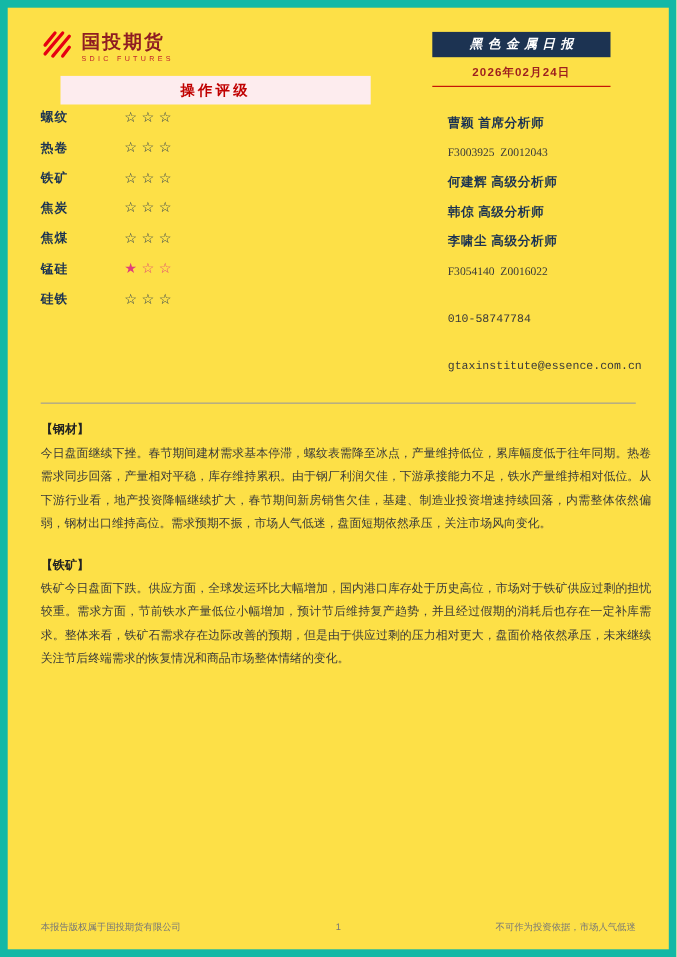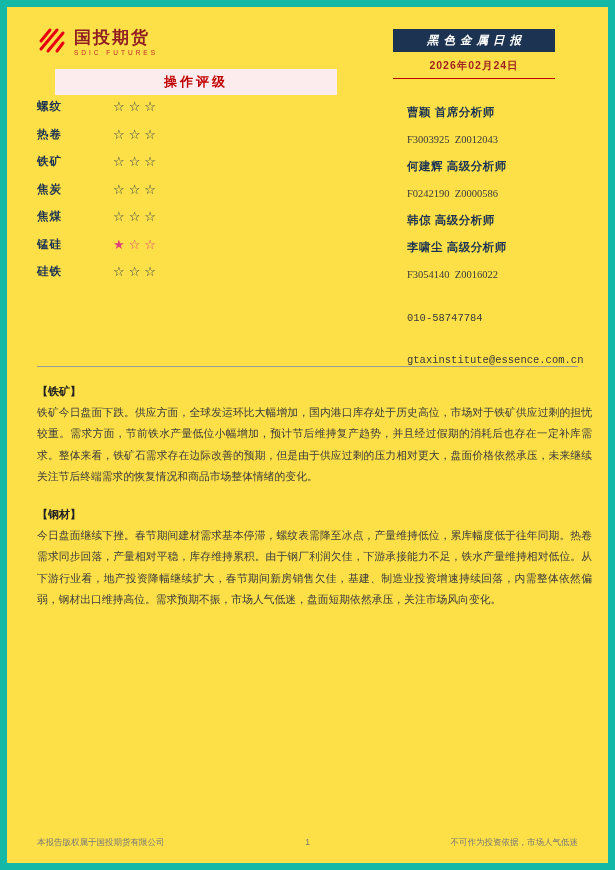--- a/index.html
+++ b/index.html
@@ -110,40 +110,39 @@
       <div class="rating-row">
         <span class="rating-name">硅铁</span>
         <span class="stars">☆☆☆</span>
       </div>
     </div>
 
   <aside class="analysts">
       <div class="analyst-name">曹颖&nbsp;首席分析师</div>
       <div class="analyst-cert">F3003925&nbsp;&nbsp;Z0012043</div>
       <div class="analyst-name">何建辉&nbsp;高级分析师</div>
-      <div class="analyst-cert">F0242190&nbsp;&nbsp;Z0000586</div>
       <div class="analyst-name">韩倞&nbsp;高级分析师</div>
       <div class="analyst-name">李啸尘&nbsp;高级分析师</div>
       <div class="analyst-cert">F3054140&nbsp;&nbsp;Z0016022</div>
       <div class="contact">
         <div class="contact-line">010-58747784</div>
         <div class="contact-line">gtaxinstitute@essence.com.cn</div>
       </div>
     </aside>
 
   <hr class="divider">
 
   <main class="content">
       <section class="section">
+        <div class="section-title">【钢材】</div>
+        <p class="section-body">今日盘面继续下挫。春节期间建材需求基本停滞，螺纹表需降至冰点，产量维持低位，累库幅度低于往年同期。热卷需求同步回落，产量相对平稳，库存维持累积。由于钢厂利润欠佳，下游承接能力不足，铁水产量维持相对低位。从下游行业看，地产投资降幅继续扩大，春节期间新房销售欠佳，基建、制造业投资增速持续回落，内需整体依然偏弱，钢材出口维持高位。需求预期不振，市场人气低迷，盘面短期依然承压，关注市场风向变化。</p>
+      </section>
+      <section class="section">
         <div class="section-title">【铁矿】</div>
         <p class="section-body">铁矿今日盘面下跌。供应方面，全球发运环比大幅增加，国内港口库存处于历史高位，市场对于铁矿供应过剩的担忧较重。需求方面，节前铁水产量低位小幅增加，预计节后维持复产趋势，并且经过假期的消耗后也存在一定补库需求。整体来看，铁矿石需求存在边际改善的预期，但是由于供应过剩的压力相对更大，盘面价格依然承压，未来继续关注节后终端需求的恢复情况和商品市场整体情绪的变化。</p>
-      </section>
-      <section class="section">
-        <div class="section-title">【钢材】</div>
-        <p class="section-body">今日盘面继续下挫。春节期间建材需求基本停滞，螺纹表需降至冰点，产量维持低位，累库幅度低于往年同期。热卷需求同步回落，产量相对平稳，库存维持累积。由于钢厂利润欠佳，下游承接能力不足，铁水产量维持相对低位。从下游行业看，地产投资降幅继续扩大，春节期间新房销售欠佳，基建、制造业投资增速持续回落，内需整体依然偏弱，钢材出口维持高位。需求预期不振，市场人气低迷，盘面短期依然承压，关注市场风向变化。</p>
       </section>
       <section class="section">
       </section>
     </main>
 
   <footer class="footer">
     <span class="footer-page">1</span>
     <span class="footer-left">本报告版权属于国投期货有限公司</span>
     <span class="footer-right">不可作为投资依据，市场人气低迷</span>
   </footer>

